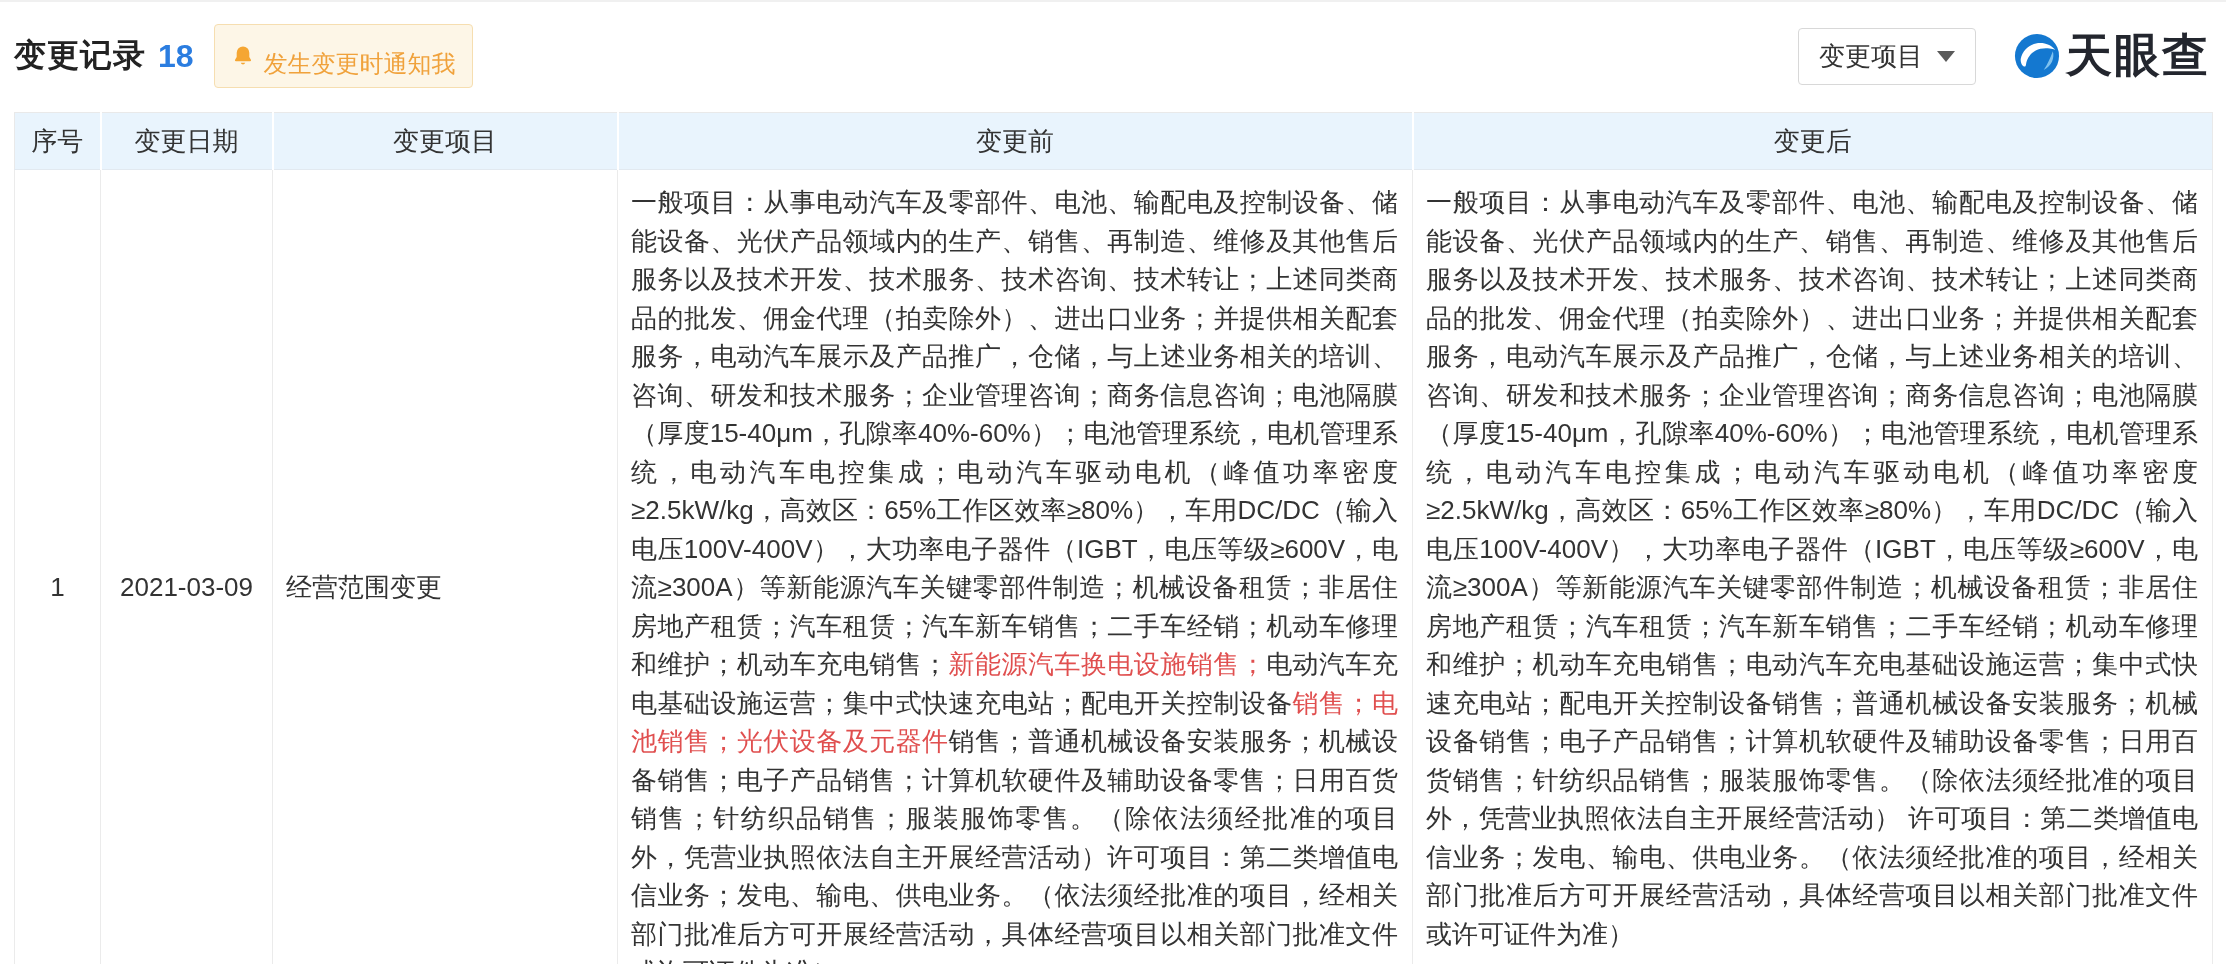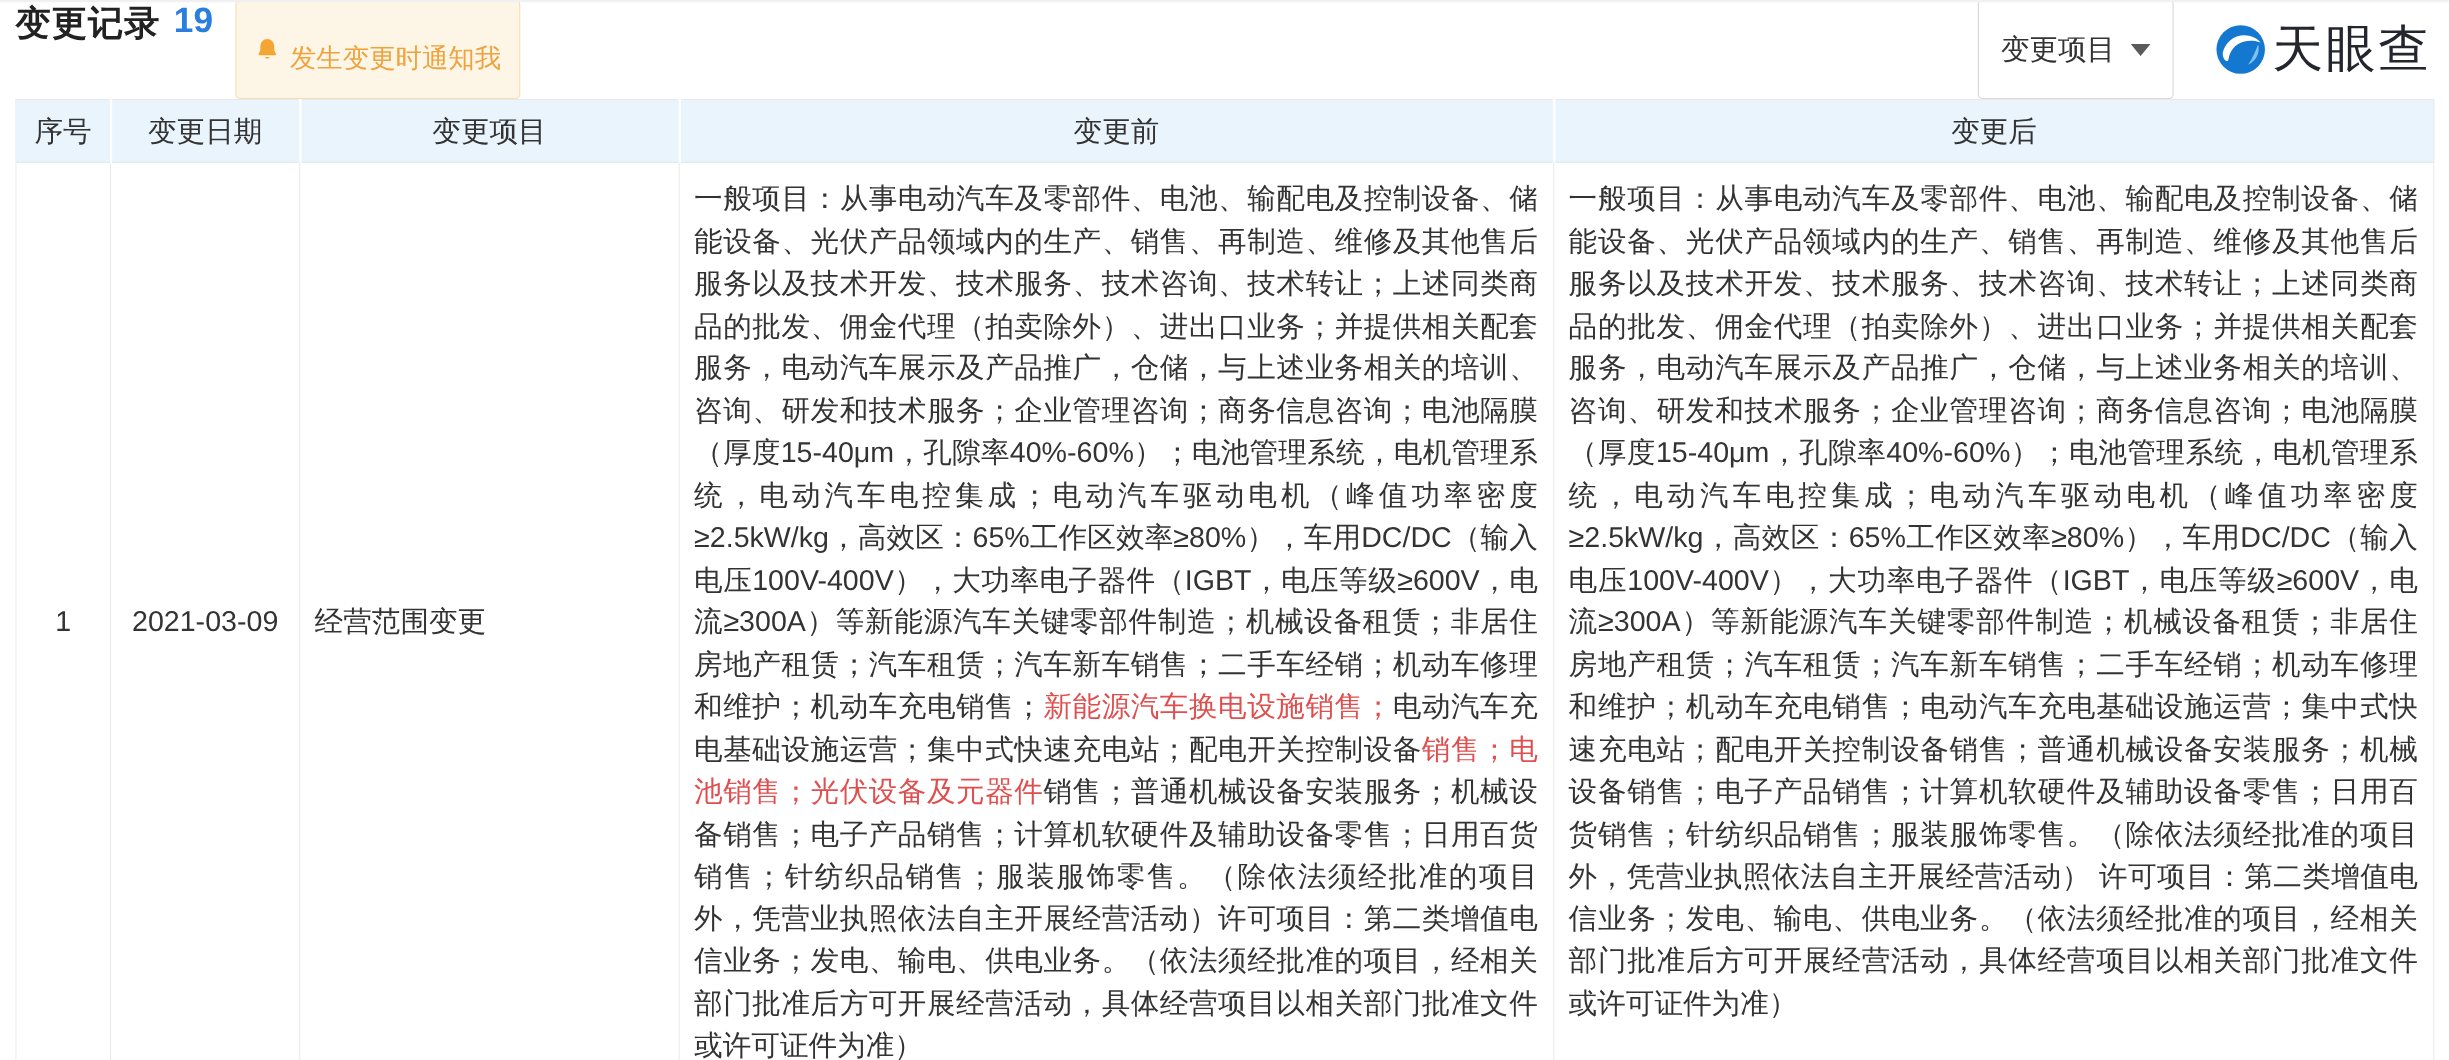--- a/index.html
+++ b/index.html
@@ -9,22 +9,23 @@
     background: #ffffff;
     font-family: "Liberation Sans", "DejaVu Sans", sans-serif;
     color: #333;
   }
   .top-hairline {
     position: absolute; top: 0; left: 0; width: 2226px; height: 2px;
     background: #f0f0f0;
   }
   
   .page-header {
-    height: 90px;
+    height: 112px;
     display: flex;
+    align-items: center;
     padding: 0 16px 0 14px;
   }
   .page-title {
     font-size: 32px;
     font-weight: 700;
     color: #222;
     letter-spacing: 1px;
   }
   .change-count {
     font-size: 32px;
@@ -71,21 +72,21 @@
   .brand-logo {
     margin-left: 38px;
     display: inline-flex;
     align-items: center;
     gap: 6px;
     cursor: pointer;
   }
   .brand-logo-icon { width: 46px; height: 46px; display: block; }
   .brand-text {
     font-size: 46px;
-    font-weight: 400;
+    font-weight: 700;
     color: #23262e;
     letter-spacing: 2px;
   }
   
   .change-table-wrap { padding: 0 14px; }
   table.change-table {
     table-layout: fixed;
     width: 2198px;
     border-collapse: collapse;
     border: 1px solid #e9e9e9;
@@ -123,21 +124,21 @@
     text-align: justify;
   }
 </style>
 </head>
 <body>
 
 <div class="top-hairline"></div>
 
 <div class="page-header">
   <span class="page-title">变更记录</span>
-  <span class="change-count">19</span>
+  <span class="change-count">18</span>
 
   <button class="notify-button">
     <svg class="bell-icon" viewBox="0 0 24 24">
       <path fill="#f5a632" d="M12 2.5a6.3 6.3 0 0 0-6.3 6.3v4.1l-1.6 2.9a.9.9 0 0 0 .8 1.4h14.2a.9.9 0 0 0 .8-1.4l-1.6-2.9V8.8A6.3 6.3 0 0 0 12 2.5z"></path>
       <path fill="#f5a632" d="M9.8 18.8a2.3 2.3 0 0 0 4.4 0z"></path>
     </svg>
     <span class="label">发生变更时通知我</span>
   </button>
 
   <span class="flex-spacer"></span>

